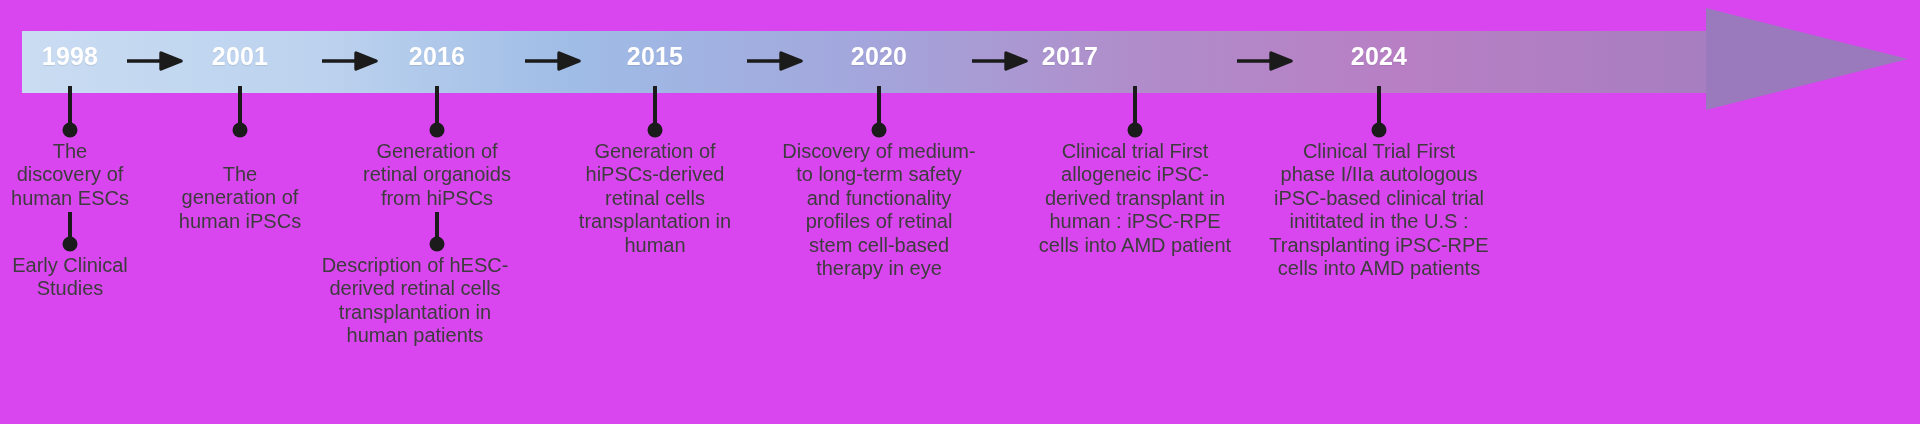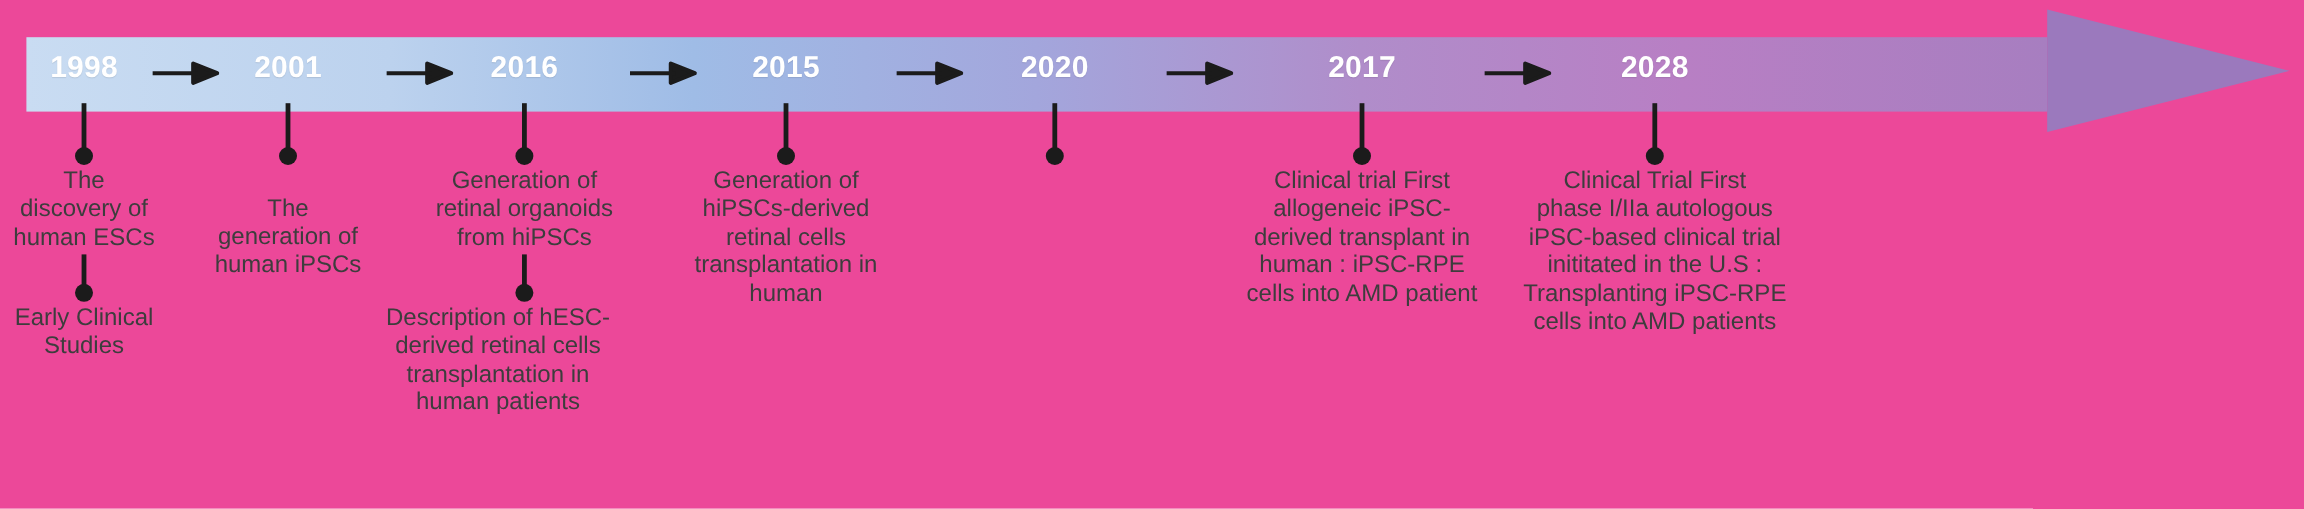--- a/index.html
+++ b/index.html
@@ -9,21 +9,21 @@
   }
   body {
     font-family: "Liberation Sans", sans-serif;
     -webkit-font-smoothing: antialiased;
   }
 
   #timeline-figure {
     position: relative;
     width: 1920px;
     height: 424px;
-    background: #ec4899;
+    background: #d946ef;
     overflow: hidden;
   }
 
   
   .bar-layer {
     position: absolute;
     left: 0;
     top: 0;
     width: 1920px;
     height: 110px;
@@ -108,22 +108,22 @@
 
       <polygon points="1706,8 1706,110 1908,59" fill="#9b79bd"></polygon>
     </svg>
   </div>
 
   <div class="year-label" style="left:70px">1998</div>
   <div class="year-label" style="left:240px">2001</div>
   <div class="year-label" style="left:437px">2016</div>
   <div class="year-label" style="left:655px">2015</div>
   <div class="year-label" style="left:879px">2020</div>
-  <div class="year-label" style="left:1135px">2017</div>
-  <div class="year-label" style="left:1379px">2028</div>
+  <div class="year-label" style="left:1070px">2017</div>
+  <div class="year-label" style="left:1379px">2024</div>
 
   <svg class="step-arrow" style="left:155px" viewBox="0 0 56 22" xmlns="http://www.w3.org/2000/svg">
       <path d="M0 11 L38 11 M34 3 L54 11 L34 19 Z" stroke="#1b1b1b" stroke-width="3.4" fill="#1b1b1b" stroke-linejoin="round"></path>
     </svg>
   <svg class="step-arrow" style="left:350px" viewBox="0 0 56 22" xmlns="http://www.w3.org/2000/svg">
       <path d="M0 11 L38 11 M34 3 L54 11 L34 19 Z" stroke="#1b1b1b" stroke-width="3.4" fill="#1b1b1b" stroke-linejoin="round"></path>
     </svg>
   <svg class="step-arrow" style="left:553px" viewBox="0 0 56 22" xmlns="http://www.w3.org/2000/svg">
       <path d="M0 11 L38 11 M34 3 L54 11 L34 19 Z" stroke="#1b1b1b" stroke-width="3.4" fill="#1b1b1b" stroke-linejoin="round"></path>
     </svg>
@@ -168,20 +168,26 @@
   <div class="stem" style="left:655px; top:86px; height:44px"></div>
   <div class="dot" style="left:655px; top:130px"></div>
   <div class="caption" style="left:655px; top:140px; width:220px">Generation of
 hiPSCs-derived
 retinal cells
 transplantation in
 human</div>
 
   <div class="stem" style="left:879px; top:86px; height:44px"></div>
   <div class="dot" style="left:879px; top:130px"></div>
+  <div class="caption" style="left:879px; top:140px; width:245px">Discovery of medium-
+to long-term safety
+and functionality
+profiles of retinal
+stem cell-based
+therapy in eye</div>
 
   <div class="stem" style="left:1135px; top:86px; height:44px"></div>
   <div class="dot" style="left:1135px; top:130px"></div>
   <div class="caption" style="left:1135px; top:140px; width:250px">Clinical trial First
 allogeneic iPSC-
 derived transplant in
 human : iPSC-RPE
 cells into AMD patient</div>
 
   <div class="stem" style="left:1379px; top:86px; height:44px"></div>

